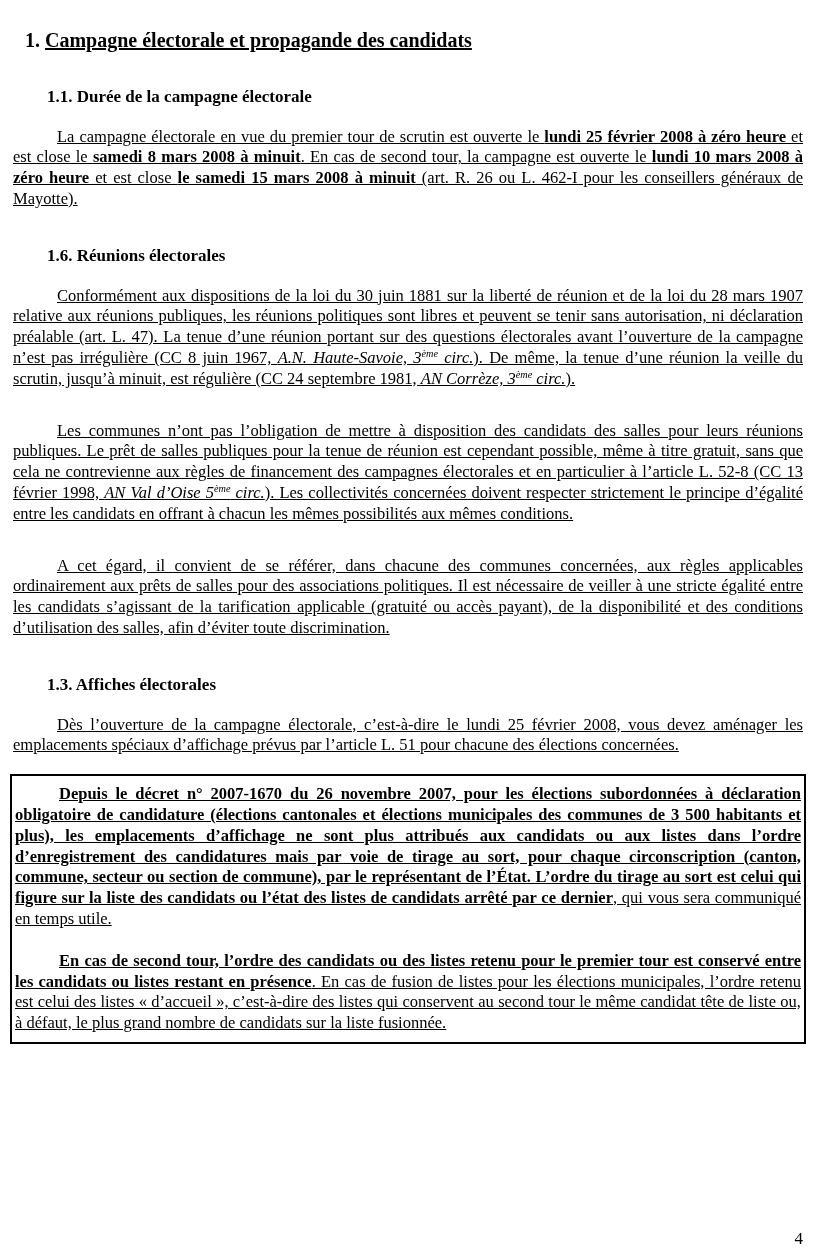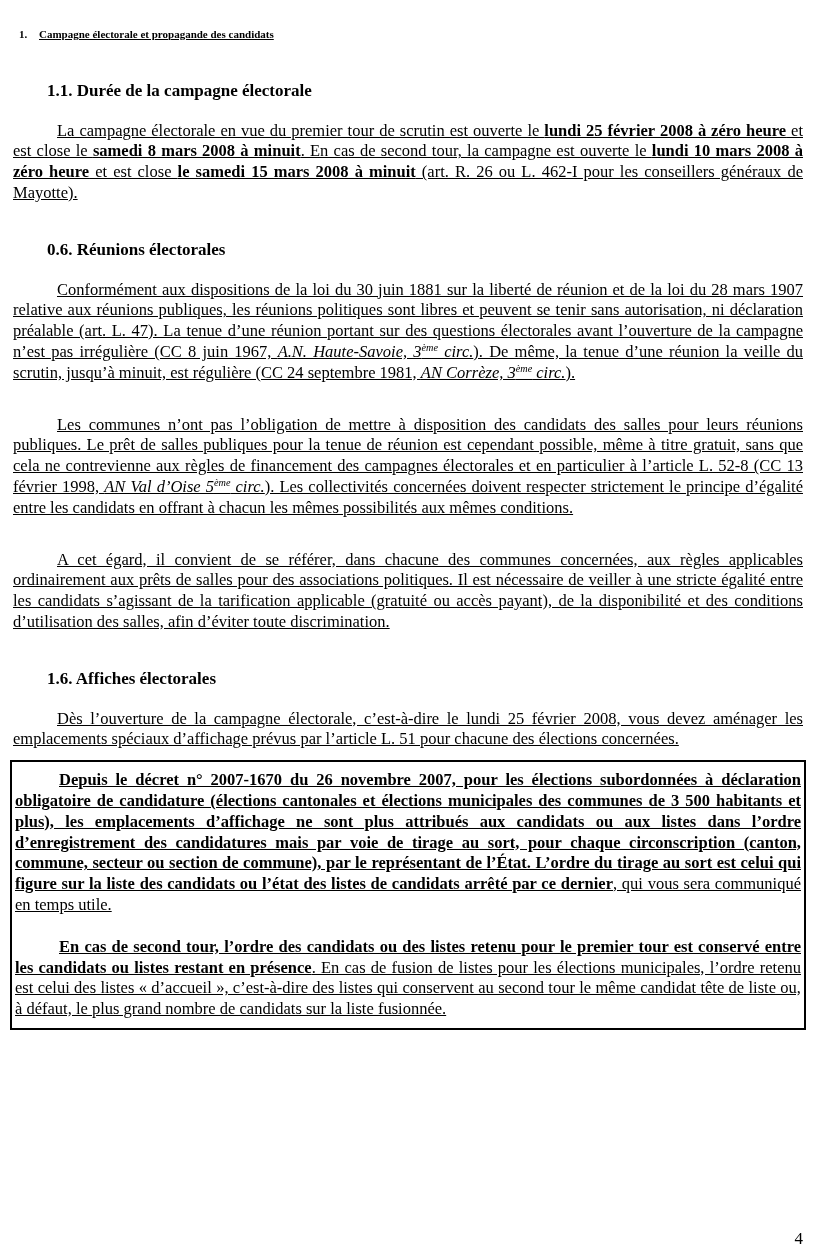--- a/index.html
+++ b/index.html
@@ -11,23 +11,23 @@
     color: #000000;
     font-family: "Liberation Serif", serif;
     font-size: 16.5px;
     line-height: 20.8px;
     position: relative;
     box-sizing: border-box;
     padding: 18px 13px 0 13px;
     overflow: hidden;
   }
   .h1 {
-    font-size: 11px;
+    font-size: 20px;
     font-weight: bold;
-    margin: 6px;
+    margin: 12px;
   }
   .h1 .num {
     display: inline-block;
     width: 20px;
   }
   .h1 .title {
     text-decoration: underline;
   }
   .h2 {
     font-size: 17px;
@@ -45,50 +45,50 @@
   b { font-weight: bold; }
   i { font-style: italic; }
   sup.it {
     font-style: italic;
     font-size: 0.62em;
     line-height: 0;
     vertical-align: super;
   }
   .box {
     border: 2px solid #000000;
-    margin: 10px -3px 0 -3px;
+    margin: 18px -3px 0 -3px;
     padding: 8px 3px 8px 3px;
   }
   .box p.body { margin-top: 0; }
   .box p.body + p.body { margin-top: 21px; }
   .page-num {
     position: absolute;
     right: 13px;
     bottom: 8px;
     font-size: 17px;
   }
 </style>
 </head>
 <body>
 
 <div class="h1"><span class="num">1.</span><span class="title">Campagne électorale et propagande des candidats</span></div>
 
 <div class="h2 first">1.1. Durée de la campagne électorale</div>
 
 <p class="body afterh2"><span>La campagne électorale en vue du premier tour de scrutin est ouverte le </span><b>lundi 25 février 2008 à zéro heure</b><span> et est close le </span><b>samedi 8 mars 2008 à minuit</b><span>. En cas de second tour, la campagne est ouverte le </span><b>lundi 10 mars 2008 à zéro heure</b><span> et est close </span><b>le samedi 15 mars 2008 à minuit</b><span> (art. R. 26 ou L. 462-I pour les conseillers généraux de Mayotte).</span></p>
 
-<div class="h2">0.6. Réunions électorales</div>
+<div class="h2">1.6. Réunions électorales</div>
 
 <p class="body afterh2"><span>Conformément aux dispositions de la loi du 30 juin 1881 sur la liberté de réunion et de la loi du 28 mars 1907 relative aux réunions publiques, les réunions politiques sont libres et peuvent se tenir sans autorisation, ni déclaration préalable (art. L. 47). La tenue d’une réunion portant sur des questions électorales avant l’ouverture de la campagne n’est pas irrégulière (CC 8 juin 1967, </span><i>A.N. Haute-Savoie, 3</i><sup class="it">ème</sup><i> circ.</i><span>). De même, la tenue d’une réunion la veille du scrutin, jusqu’à minuit, est régulière (CC 24 septembre 1981, </span><i>AN Corrèze, 3</i><sup class="it">ème</sup><i> circ.</i><span>).</span></p>
 
 <p class="body"><span>Les communes n’ont pas l’obligation de mettre à disposition des candidats des salles pour leurs réunions publiques. Le prêt de salles publiques pour la tenue de réunion est cependant possible, même à titre gratuit, sans que cela ne contrevienne aux règles de financement des campagnes électorales et en particulier à l’article L. 52-8 (CC 13 février 1998, </span><i>AN Val d’Oise 5</i><sup class="it">ème</sup><i> circ.</i><span>). Les collectivités concernées doivent respecter strictement le principe d’égalité entre les candidats en offrant à chacun les mêmes possibilités aux mêmes conditions.</span></p>
 
 <p class="body">A cet égard, il convient de se référer, dans chacune des communes concernées, aux règles applicables ordinairement aux prêts de salles pour des associations politiques. Il est nécessaire de veiller à une stricte égalité entre les candidats s’agissant de la tarification applicable (gratuité ou accès payant), de la disponibilité et des conditions d’utilisation des salles, afin d’éviter toute discrimination.</p>
 
-<div class="h2">1.6. Affiches électorales</div>
+<div class="h2">1.3. Affiches électorales</div>
 
 <p class="body afterh2">Dès l’ouverture de la campagne électorale, c’est-à-dire le lundi 25 février 2008, vous devez aménager les emplacements spéciaux d’affichage prévus par l’article L. 51 pour chacune des élections concernées.</p>
 
 <div class="box">
   <p class="body"><b>Depuis le décret n° 2007-1670 du 26 novembre 2007, pour les élections subordonnées à déclaration obligatoire de candidature (élections cantonales et élections municipales des communes de 3 500 habitants et plus), les emplacements d’affichage ne sont plus attribués aux candidats ou aux listes dans l’ordre d’enregistrement des candidatures mais par voie de tirage au sort, pour chaque circonscription (canton, commune, secteur ou section de commune), par le représentant de l’État. L’ordre du tirage au sort est celui qui figure sur la liste des candidats ou l’état des listes de candidats arrêté par ce dernier</b><span>, qui vous sera communiqué en temps utile.</span></p>
   <p class="body"><b>En cas de second tour, l’ordre des candidats ou des listes retenu pour le premier tour est conservé entre les candidats ou listes restant en présence</b><span>. En cas de fusion de listes pour les élections municipales, l’ordre retenu est celui des listes « d’accueil », c’est-à-dire des listes qui conservent au second tour le même candidat tête de liste ou, à défaut, le plus grand nombre de candidats sur la liste fusionnée.</span></p>
 </div>
 
 <div class="page-num">4</div>
 

